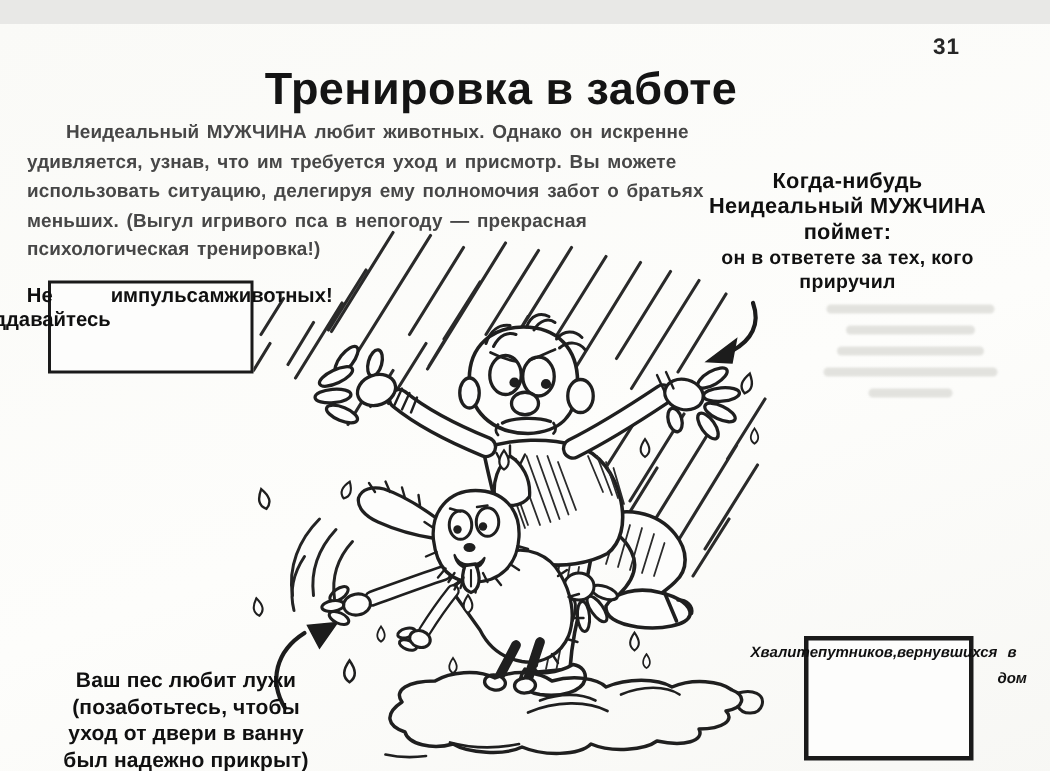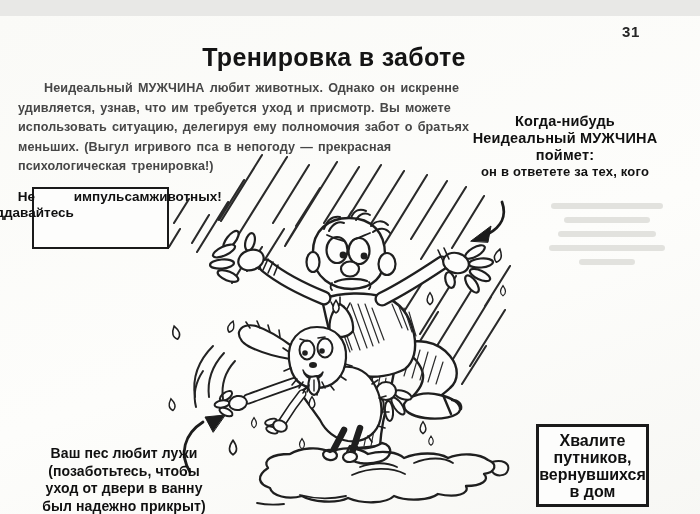--- a/index.html
+++ b/index.html
@@ -2,30 +2,30 @@
 <html><head>
 <meta charset="utf-8">
 <style>
   html,body{margin:0;padding:0;background:#e8e8e6;}
   .page{
     position:relative;width:700px;height:514px;overflow:hidden;
     background:linear-gradient(160deg,#fafaf7 0%,#fdfdfb 55%,#f7f7f4 100%);
     font-family:"Liberation Sans",sans-serif;color:#1d1d1d;margin-top:16px;
   }
   .pagenum{position:absolute;top:7px;left:622px;font-size:15px;font-weight:bold;letter-spacing:.6px;color:#262626;}
-  .title{position:absolute;top:27px;left:0;width:668px;text-align:center;font-size:25px;font-weight:bold;letter-spacing:.3px;color:#141414;}
+  .title{position:absolute;top:27px;left:0;width:668px;text-align:center;font-size:30px;font-weight:bold;letter-spacing:.3px;color:#141414;}
   .intro{position:absolute;top:63px;left:18px;width:452px;font-size:12.6px;line-height:19.5px;color:#474747;letter-spacing:.1px;word-spacing:1.5px;text-indent:26px;}
   .note-r{position:absolute;top:97px;left:450px;width:230px;text-align:center;font-weight:bold;color:#101010;}
   .note-r .lg{font-size:14.5px;line-height:17px;letter-spacing:.2px;}
   .note-r .sm{font-size:13px;line-height:16px;letter-spacing:.2px;}
   .boxl{position:absolute;top:171px;left:32px;width:137px;height:62px;box-sizing:border-box;border:2.5px solid #1a1a1a;background:#fdfdfc;
         display:flex;justify-content:center;text-align:center;font-weight:bold;font-size:13.5px;line-height:16px;color:#101010;}
   .noteb{position:absolute;top:429px;left:14px;width:220px;text-align:center;font-weight:bold;font-size:14px;line-height:17.5px;color:#101010;letter-spacing:.1px;}
   .boxr{position:absolute;top:408px;left:536px;width:113px;height:83px;box-sizing:border-box;border:3px solid #1a1a1a;background:#fdfdfc;
-        display:flex;flex-direction:column;justify-content:center;text-align:center;font-weight:bold;font-size:16px;line-height:17px;color:#101010;}
+        display:flex;justify-content:center;text-align:center;font-weight:bold;font-size:10px;line-height:17px;color:#101010;font-style:italic;}
   .bleed{position:absolute;top:187px;left:548px;width:118px;display:flex;flex-direction:column;align-items:center;gap:8px;opacity:.5;filter:blur(.7px);}
   .bleed .bl{height:6px;border-radius:3px;background:#c9c9c3;}
   svg.art{position:absolute;top:0;left:0;}
 </style>
 </head>
 <body>
 
 <div class="page">
 
   <svg class="art" width="700" height="514" viewBox="0 0 700 514">
@@ -221,20 +221,21 @@
 
   <h1 class="title" style="margin:0;">Тренировка в заботе</h1>
 
   <p class="intro" style="margin:0;font-weight:bold;">Неидеальный МУЖЧИНА любит животных. Однако он искренне удивляется, узнав, что им требуется уход и присмотр. Вы можете использовать ситуацию, делегируя ему полномочия забот о братьях меньших. (Выгул игривого пса в непогоду — прекрасная психологическая тренировка!)</p>
 
   <div class="note-r">
     <div class="lg">Когда-нибудь</div>
     <div class="lg">Неидеальный МУЖЧИНА</div>
     <div class="lg">поймет:</div>
     <div class="sm">он в ответете за тех, кого</div>
+    <div class="sm">приручил</div>
   </div>
 
   <div class="boxl">
     <div>Не поддавайтесь</div>
     <div>импульсам</div>
     <div>животных!</div>
   </div>
 
   <div class="noteb">
     <div>Ваш пес любит лужи</div>

